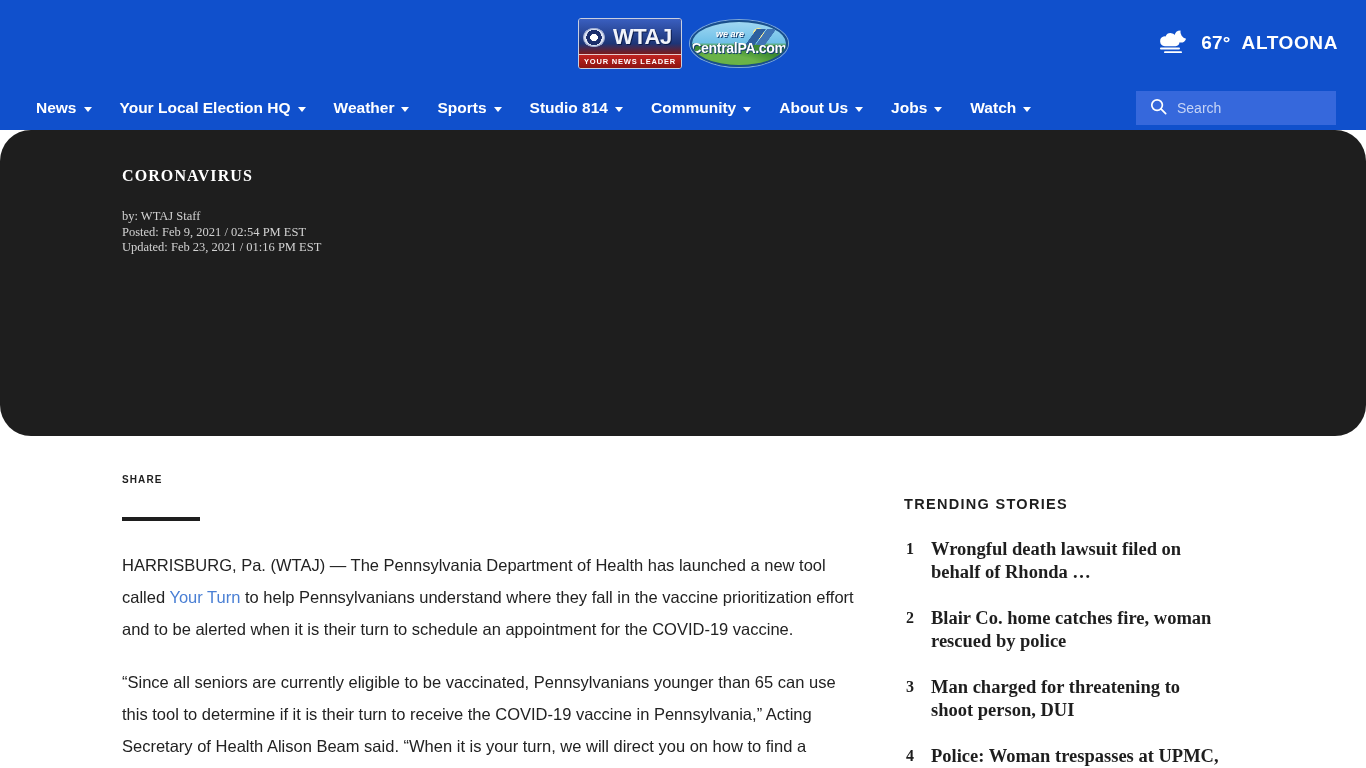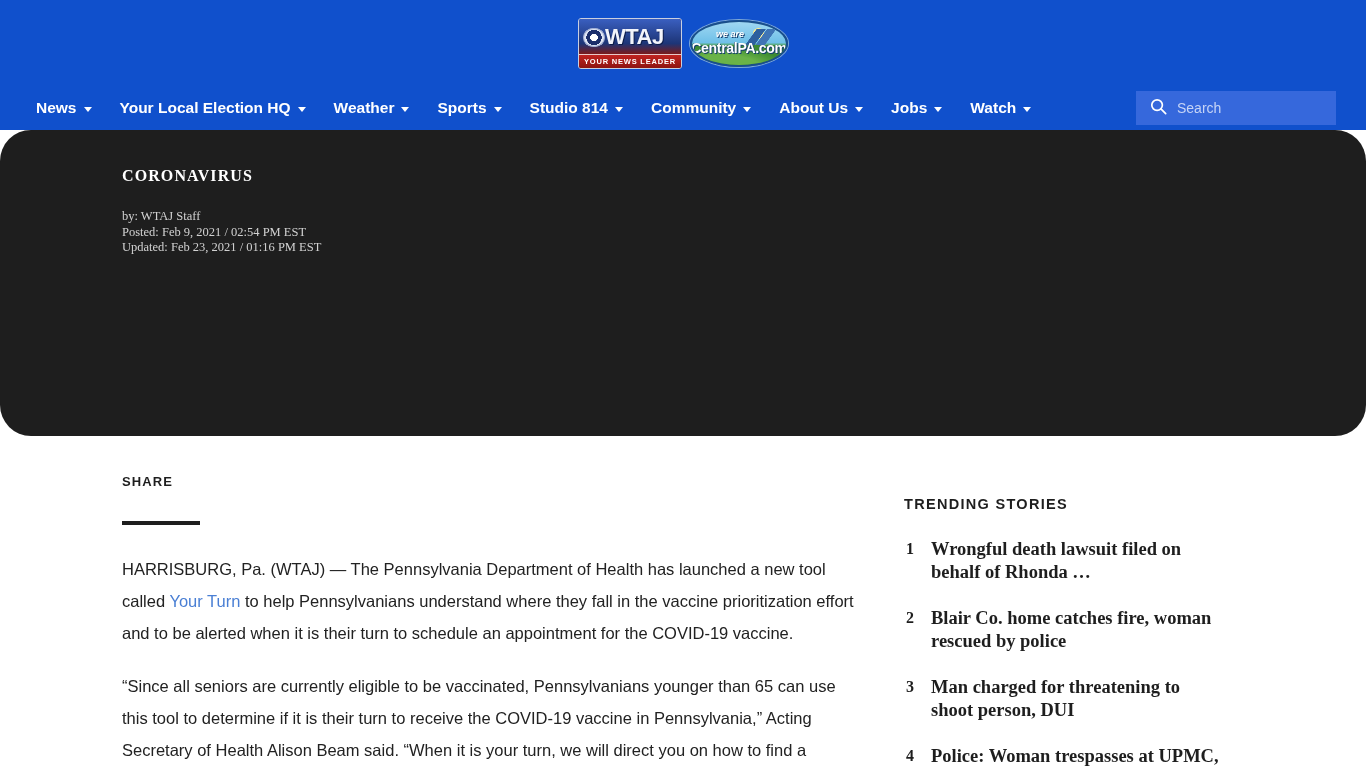--- a/index.html
+++ b/index.html
@@ -25,21 +25,21 @@
   .wtaj-logo {
     width: 104px; height: 51px;
     border-radius: 3px;
     background: linear-gradient(160deg, #2b4fa8 0%, #23408c 42%, #8d1f1f 43%, #a52222 100%);
     border: 1px solid #c9cfe0;
     display: flex; flex-direction: column;
     overflow: hidden;
     position: relative;
   }
   .wtaj-top {
-    flex: 1; display: flex; align-items: center; gap: 0;
+    flex: 1; display: flex; align-items: center; gap: 8px;
     padding: 2px 3px 0 4px;
     background: linear-gradient(180deg, #3a5fc0 0%, #1d3577 70%, #7a1a1a 100%);
   }
   .cbs-eye {
     width: 22px; height: 19px; border-radius: 50%;
     background: radial-gradient(circle at 50% 50%, #ffffff 0 26%, #1b2e6b 27% 52%, #dfe6f5 53% 72%, #1b2e6b 73% 100%);
     flex: none;
     box-shadow: 0 0 0 1px #9aa8cf inset;
   }
   .wtaj-word {
@@ -183,21 +183,21 @@
   .meta div { white-space: nowrap; }
 
   
   .content {
     display: flex;
     padding: 0 0 0 122px;
     background: #ffffff;
   }
   .article { width: 740px; padding-top: 38px; }
   .share-label {
-    font-size: 13px; font-weight: bold; letter-spacing: 1.1px;
+    font-size: 10px; font-weight: bold; letter-spacing: 1.1px;
     color: #1e1e1e;
   }
   .share-rule {
     width: 78px; height: 4px; background: #1e1e1e;
     margin: 32px 0 28px 0;
   }
   .article p {
     font-size: 16.5px;
     line-height: 1.95;
     color: #222222;
@@ -249,20 +249,32 @@
       <div class="cpa-mtn"></div>
       <div class="cpa-hill"></div>
       <div class="cpa-text">
         <span class="cpa-weare">we are</span>
         <span class="cpa-main">CentralPA.com</span>
       </div>
     </div>
 
   </div>
 
+  <div class="weather">
+    <span>
+      <svg width="34" height="26" viewBox="0 0 34 26" fill="none">
+        <path d="M24.5 2.5a6 6 0 1 0 5.6 8.2 7.2 7.2 0 0 1-5.6-8.2z" fill="#ffffff"></path>
+        <path d="M9.5 8.5a5.6 5.6 0 0 1 10.7 1.4 4.2 4.2 0 0 1-.6 8.3H8.8a5 5 0 0 1-.6-9.9z" fill="#ffffff"></path>
+        <rect x="4" y="19.6" width="20" height="1.9" rx="0.95" fill="#ffffff"></rect>
+        <rect x="8" y="23.2" width="18" height="1.9" rx="0.95" fill="#ffffff"></rect>
+      </svg>
+    </span>
+    <span class="wx-temp">67°</span>
+    <span class="wx-city">ALTOONA</span>
+  </div>
 </div>
 
 <nav class="nav">
   <div class="nav-items">
     <div class="nav-item">
       <span>News</span>
       <i class="caret"></i>
     </div>
     <div class="nav-item">
       <span>Your Local Election HQ</span>

